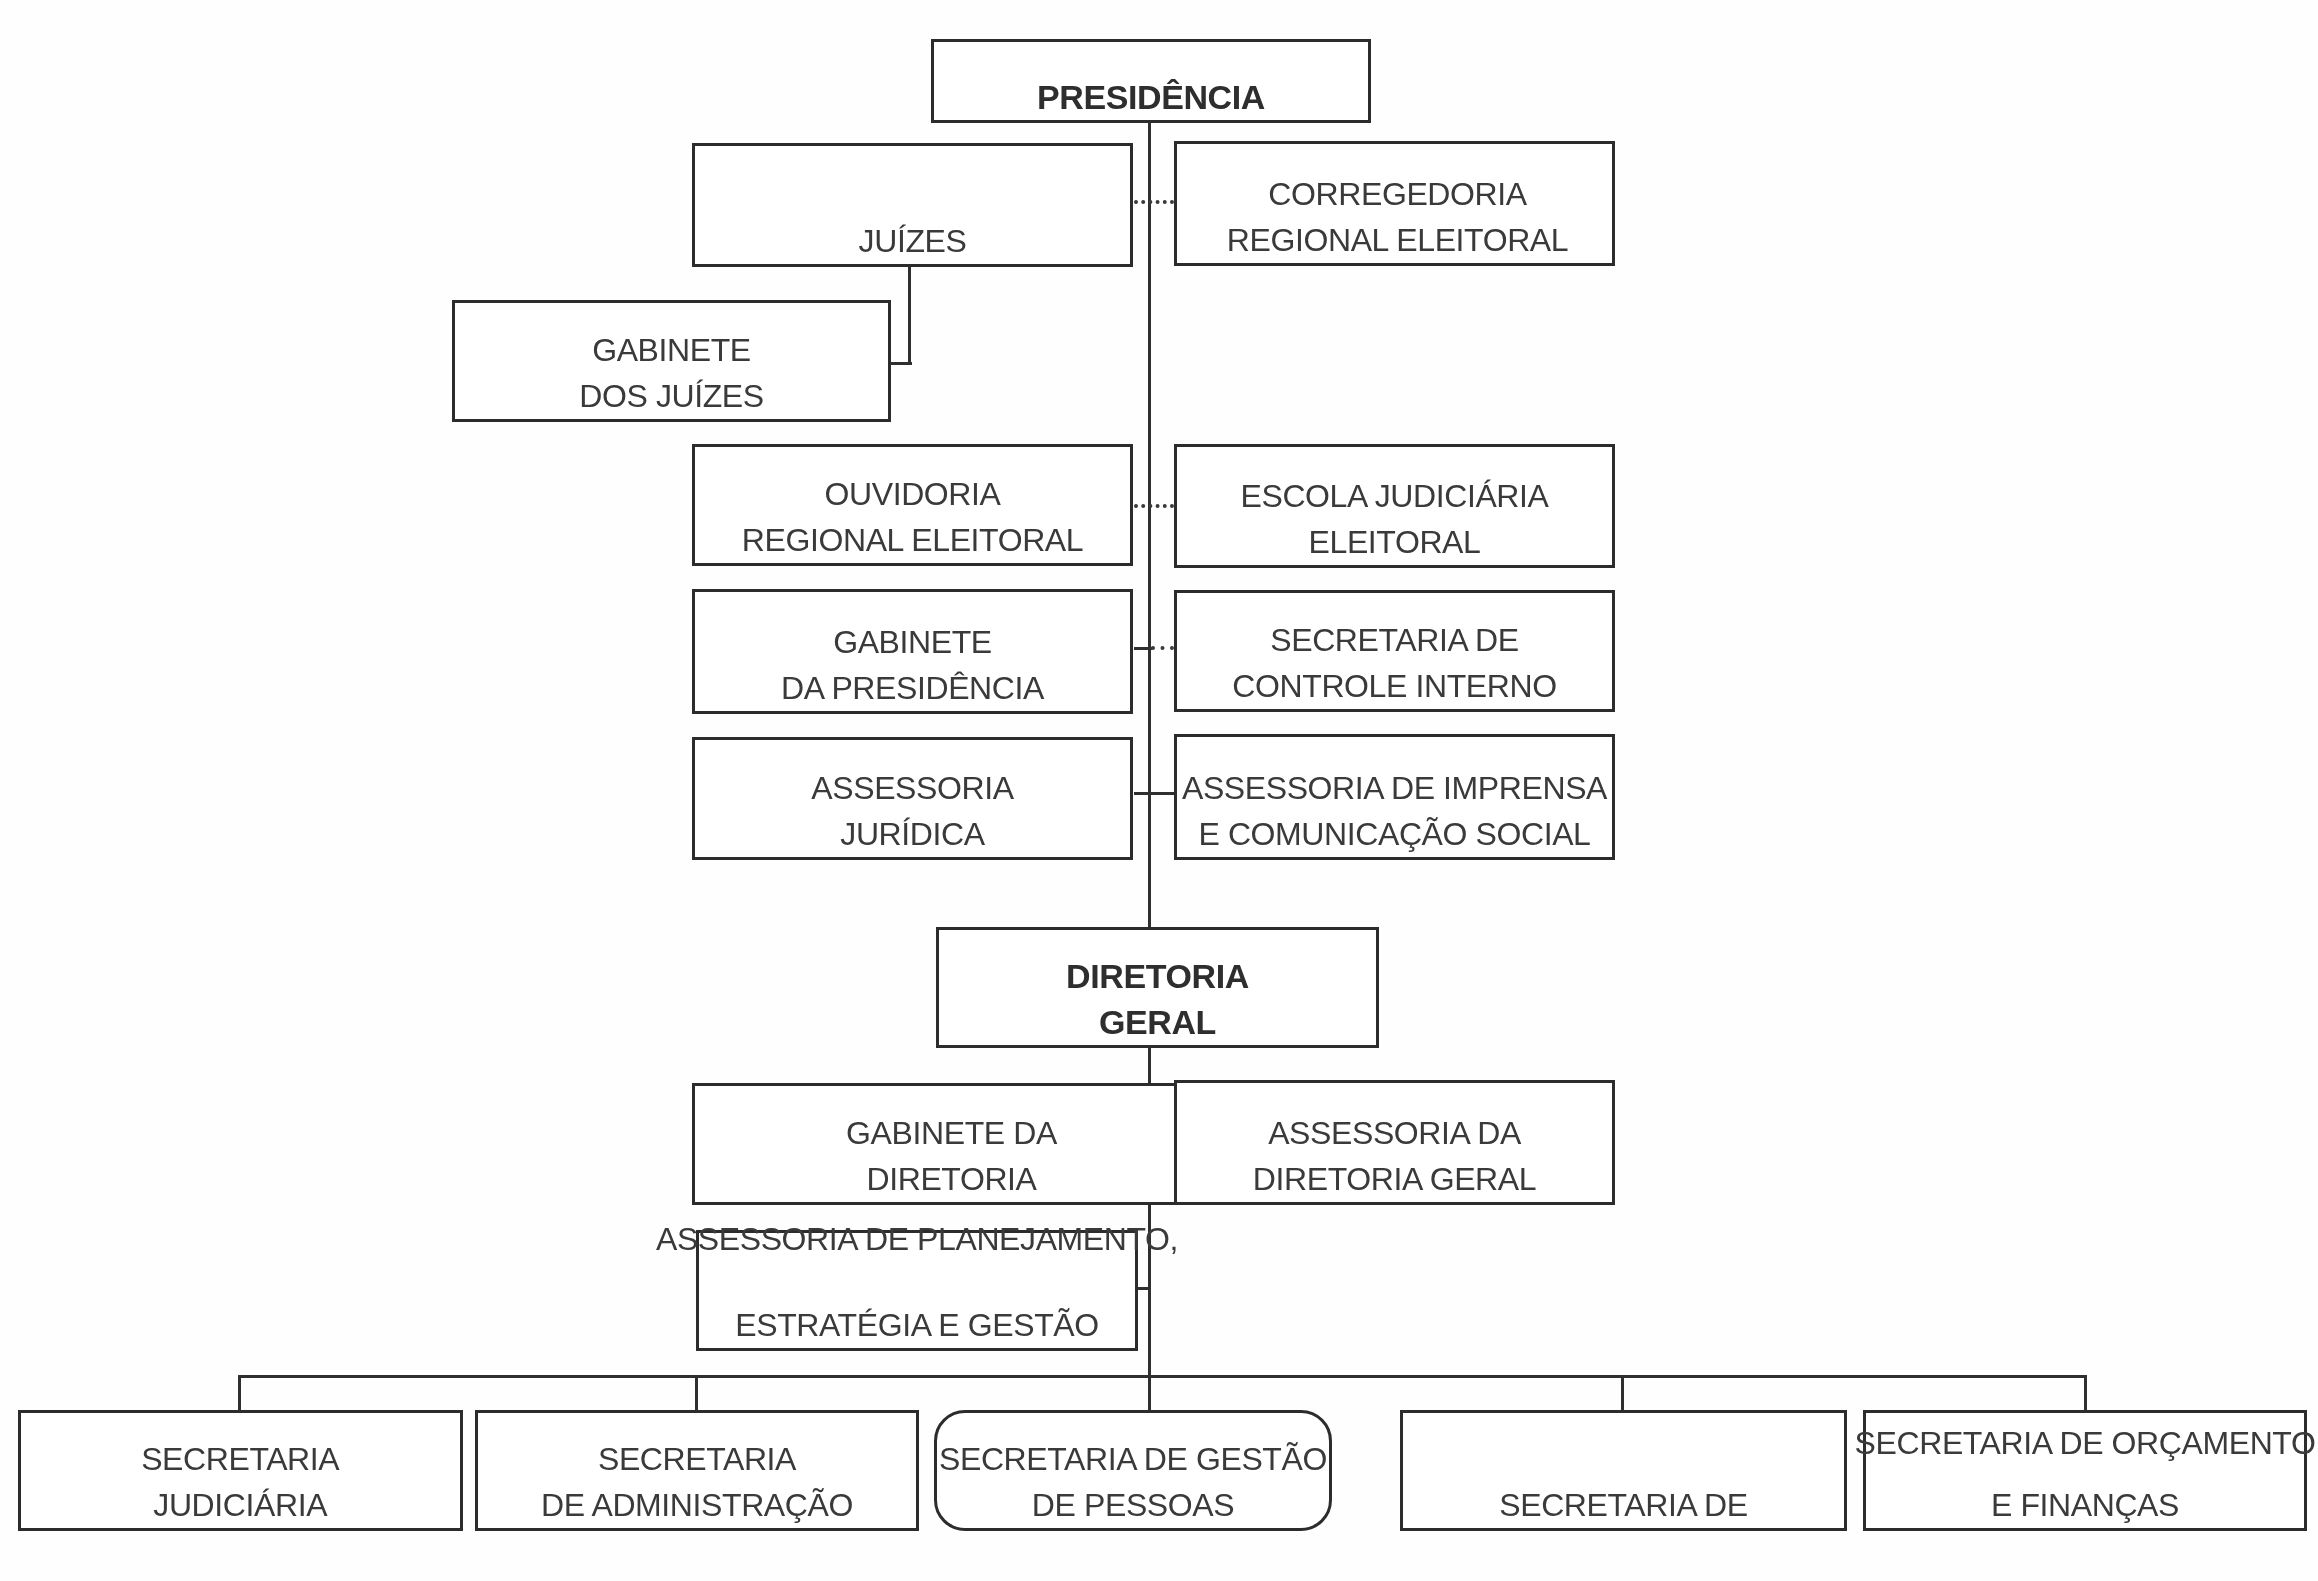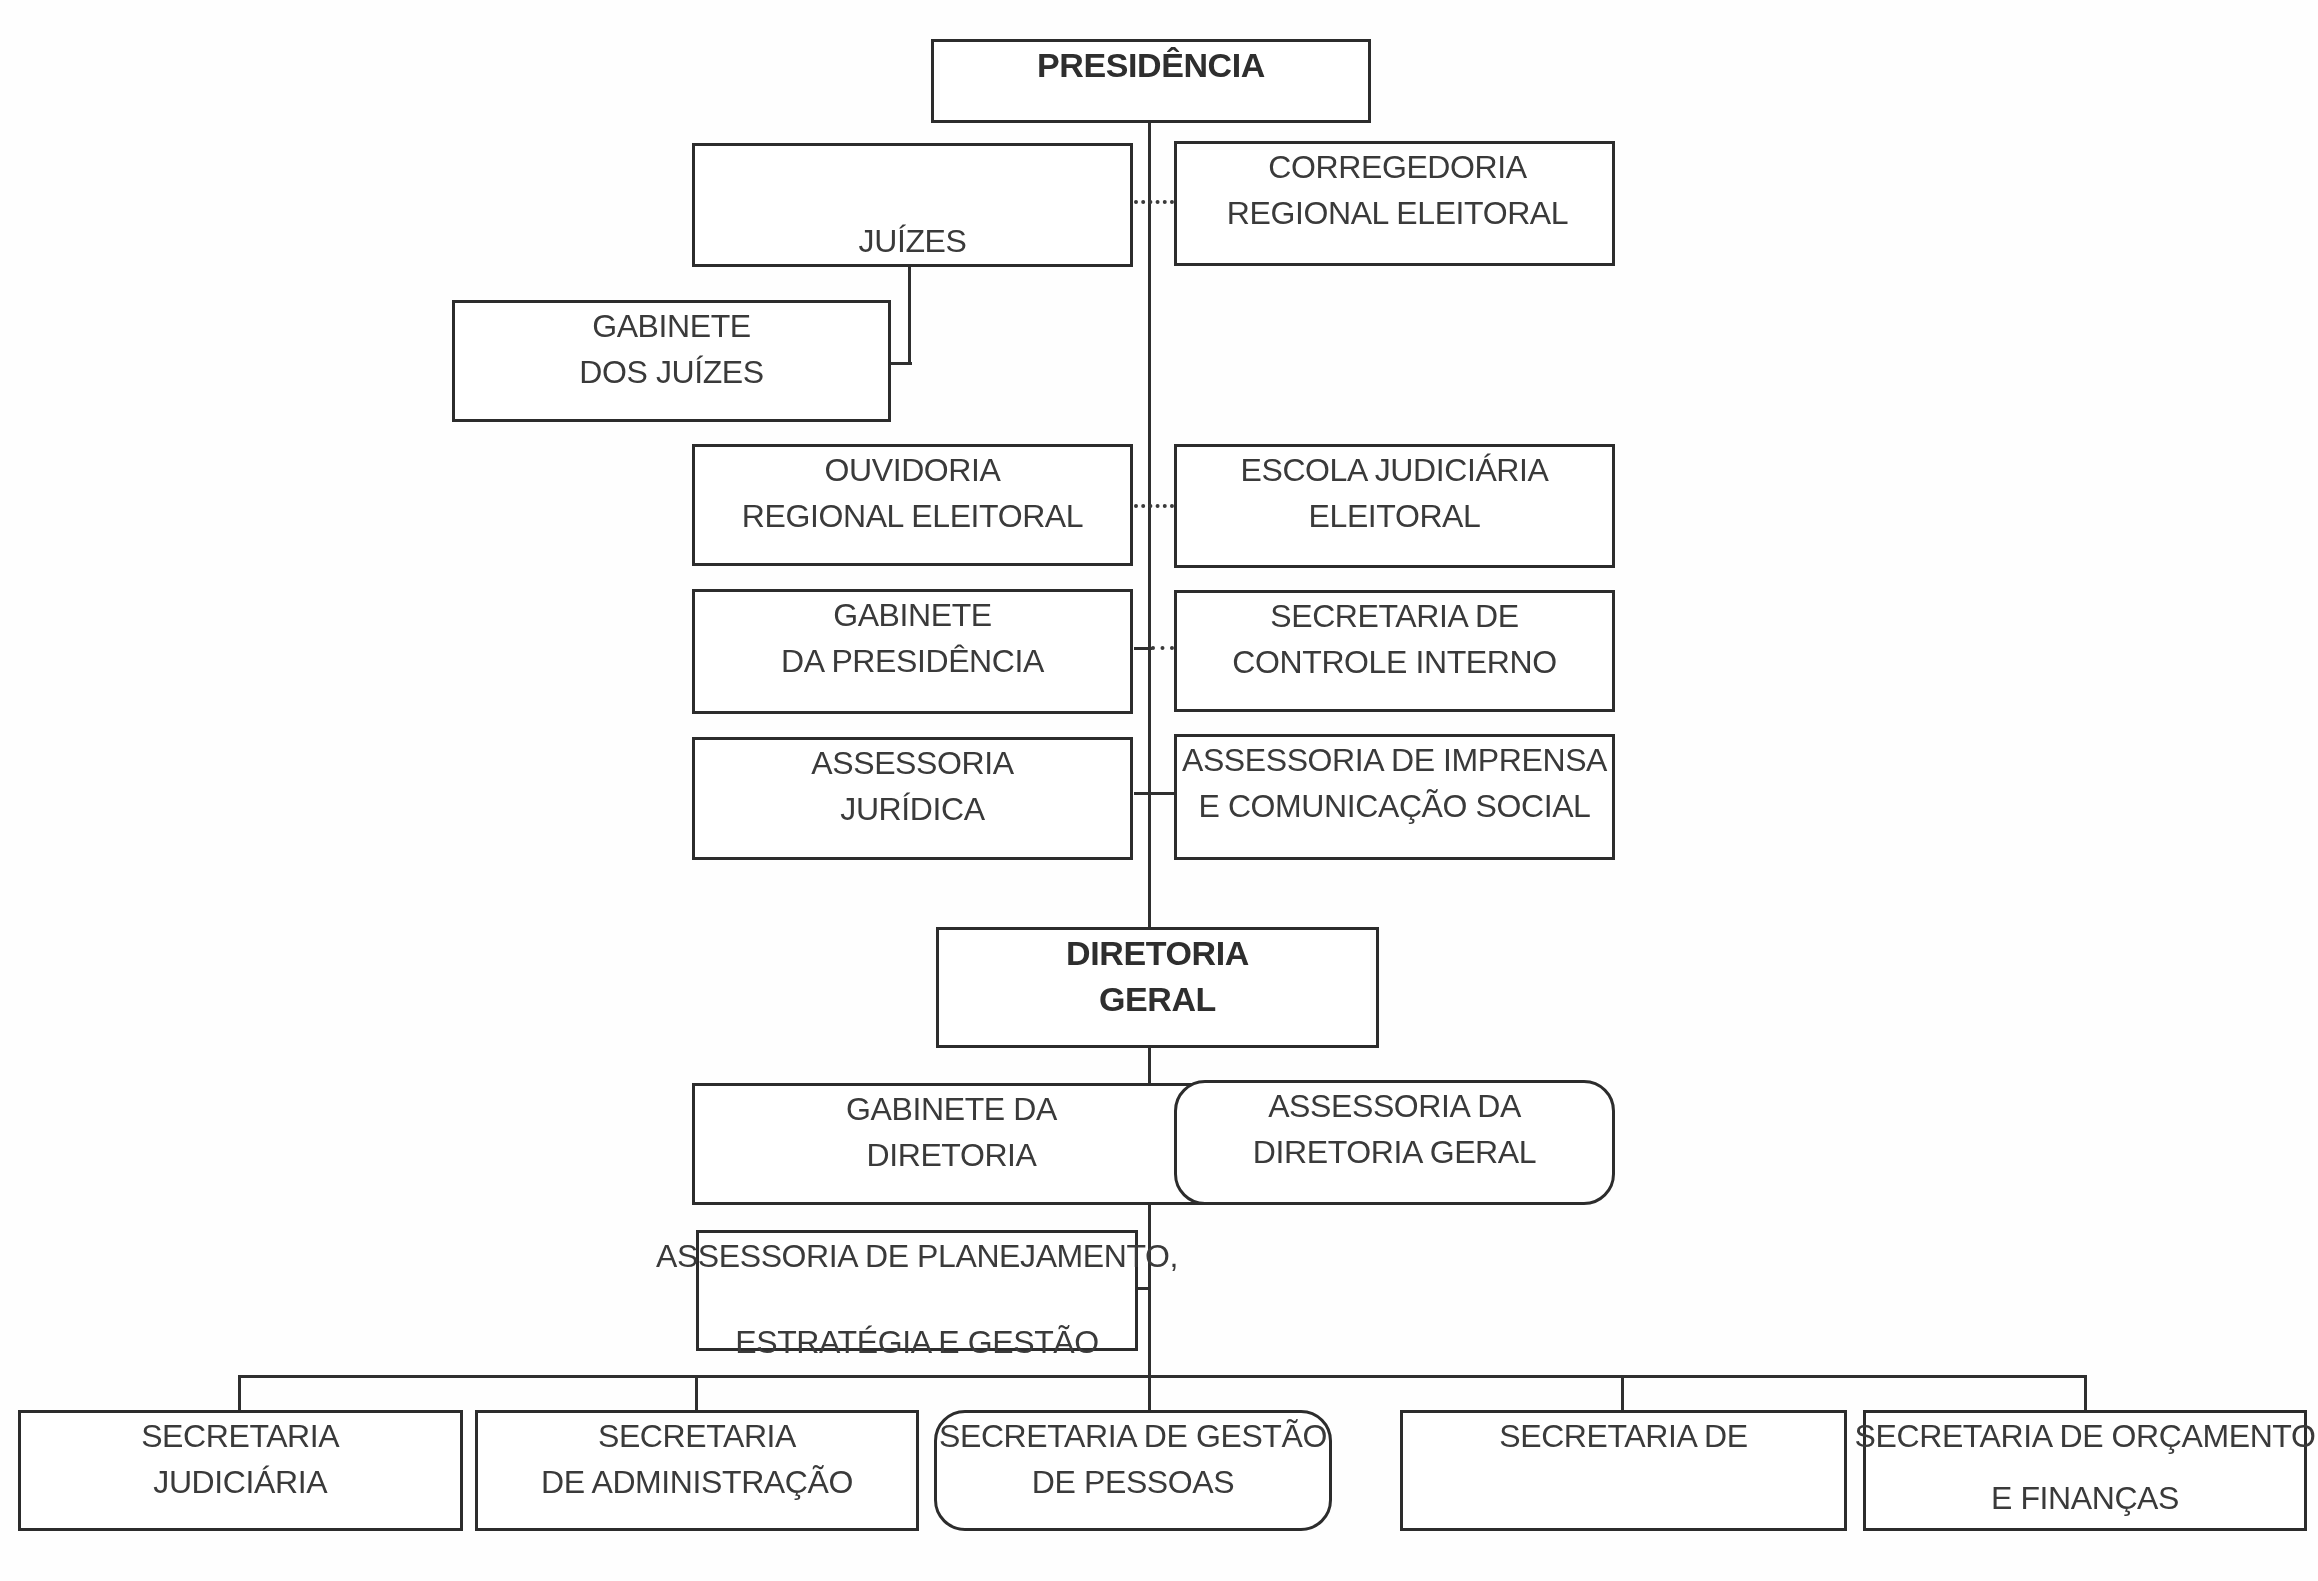--- a/index.html
+++ b/index.html
@@ -33,21 +33,21 @@
   
   .node {
     position: absolute;
     box-sizing: border-box;
     border: 3.2px solid #2c2c2c;
     background: #ffffff;
     z-index: 2;
     display: flex;
     flex-direction: column;
     align-items: center;
-    justify-content: flex-start;
+    justify-content: flex-end;
     text-align: center;
     color: #3a3a3a;
     font-size: 32px;
     line-height: 46px;
     letter-spacing: -0.4px;
   }
   .node .l { display: block; white-space: nowrap; }
   .node.bold {
     font-weight: bold;
     color: #2e2e2e;
@@ -64,21 +64,21 @@
   #n-corregedoria       { left: 1174px; top: 141px;  width: 441px; height: 125px; padding-left: 6px; }
   #n-gabinete-juizes    { left: 452px;  top: 300px;  width: 439px; height: 122px; }
   #n-ouvidoria          { left: 692px;  top: 444px;  width: 441px; height: 122px; }
   #n-escola             { left: 1174px; top: 444px;  width: 441px; height: 124px; }
   #n-gabinete-presidencia { left: 692px; top: 589px; width: 441px; height: 125px; }
   #n-controle-interno   { left: 1174px; top: 590px;  width: 441px; height: 122px; }
   #n-assessoria-juridica { left: 692px; top: 737px;  width: 441px; height: 123px; }
   #n-assessoria-imprensa { left: 1174px; top: 734px; width: 441px; height: 126px; }
   #n-diretoria-geral    { left: 936px; top: 927px; width: 443px; height: 121px; }
   #n-gabinete-diretoria { left: 692px;  top: 1083px; width: 519px; height: 122px; }
-  #n-assessoria-dg      { left: 1174px; top: 1080px; width: 441px; height: 125px; border-radius: 31px; }
+  #n-assessoria-dg      { left: 1174px; top: 1080px; width: 441px; height: 125px; }
   #n-apeg               { left: 696px;  top: 1230px; width: 442px; height: 121px; gap: 40px; }
   #n-sec-judiciaria     { left: 17.7px;   top: 1410px; width: 445px; height: 121px; }
   #n-sec-administracao  { left: 475px;  top: 1410px; width: 444px; height: 121px; }
   #n-sec-gestao-pessoas { left: 934px; top: 1410px; width: 398px; height: 121px; border-radius: 31px; }
   #n-sec-ti             { left: 1400px; top: 1410px; width: 447px; height: 121px; }
   #n-sec-orcamento      { left: 1863px; top: 1410px; width: 444px; height: 121px; gap: 16px; }
 
   
   #c-trunk              { left: 1148px; top: 122px;  width: 3.2px;  height: 1256px; }
   #c-juizes-correg      { left: 1134px; top: 200px;  width: 40px; }

